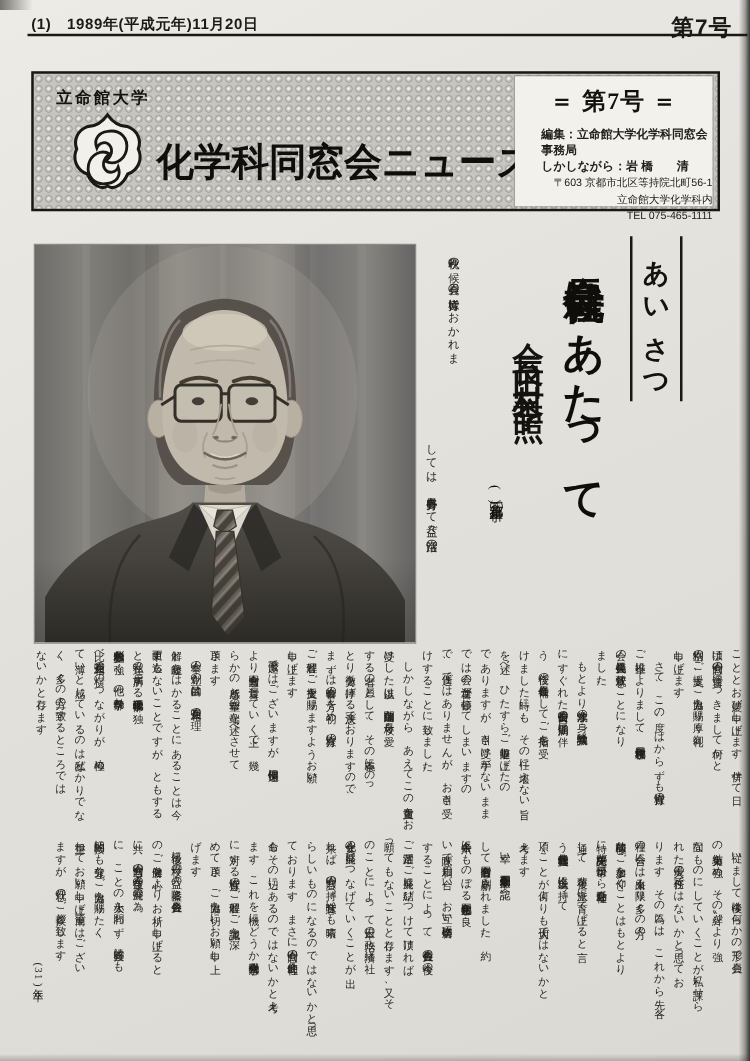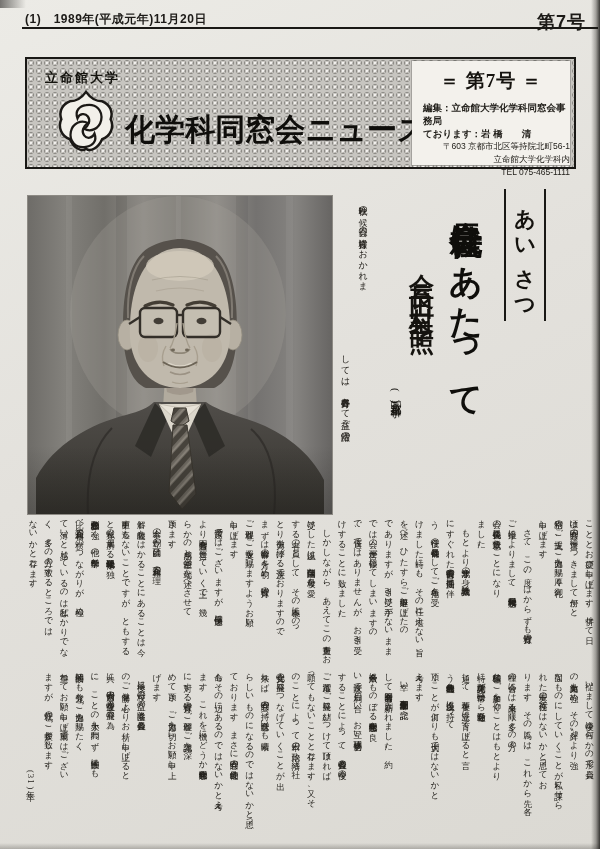--- a/index.html
+++ b/index.html
@@ -33,21 +33,21 @@
       background-size:8px 8px;background-position:0 0,0 0,4px 4px;}
   .univ-name{position:absolute;left:18px;top:10px;font-weight:bold;font-size:13px;letter-spacing:2px;color:#15140f;}
   .crest{position:absolute;left:28px;top:30px;width:62px;height:72px;}
   .nl-title{position:absolute;left:98px;top:29px;width:300px;font-weight:bold;font-size:31px;
       letter-spacing:0;white-space:nowrap;color:#0f0e0b;transform:scaleX(.97);transform-origin:left;}
   .info-panel{position:absolute;left:385px;top:2px;width:158px;height:104px;background:#f3f1ec;
       box-shadow:0 0 0 1px rgba(60,58,54,.25);}
   .issue-label{margin-top:7px;text-align:center;font-weight:bold;font-size:19px;letter-spacing:1px;color:#14120e;}
   .pub{margin-top:7px;font-family:"Liberation Sans","DejaVu Sans",sans-serif;color:#23211c;}
   .pub div{line-height:13px;}
-  .pub .p-main{font-weight:bold;font-size:9.5px;padding-left:11px;}
+  .pub .p-main{font-weight:bold;font-size:9.5px;padding-left:21px;}
   .pub .p-sub{font-size:8.5px;text-align:right;}
 
   
   .photo{position:absolute;left:28px;top:196px;width:304px;height:318px;outline:1px solid #8d8a84;}
   .intro-cols{position:absolute;left:336px;top:199px;height:312px;writing-mode:vertical-rl;
       font-size:9px;line-height:17.5px;letter-spacing:.4px;color:#25221d;}
   .intro-c2{padding-top:150px;}
   .name-block{position:absolute;left:386px;top:250px;height:258px;writing-mode:vertical-rl;color:#15130f;}
   .author-line{font-weight:bold;font-size:25px;letter-spacing:.45em;line-height:30px;padding-top:4px;}
   .author-company{font-size:11px;letter-spacing:1px;line-height:20px;padding-top:138px;}
@@ -82,21 +82,21 @@
       <path d="M31 17 C42 15 49 23 47 33 C45 42 36 46 29 42 C34 39 36 33 33 29 C30 25 24 26 22 31 C19 23 24 18 31 17 Z" fill="#f2f0ea" stroke="#1b1916" stroke-width="2.4"></path>
       <path d="M31 61 C20 63 13 55 15 45 C17 36 26 32 33 36 C28 39 26 45 29 49 C32 53 38 52 40 47 C43 55 38 60 31 61 Z" fill="#f2f0ea" stroke="#1b1916" stroke-width="2.4"></path>
     </svg>
 
     <h1 class="nl-title">化学科同窓会ニュース</h1>
 
     <div class="info-panel">
       <div class="issue-label">＝ 第7号 ＝</div>
       <div class="pub">
         <div class="p-main">編集：立命館大学化学科同窓会事務局</div>
-        <div class="p-main">ております：岩 橋　　清</div>
+        <div class="p-main">しかしながら：岩 橋　　清</div>
         <div class="p-sub">〒603 京都市北区等持院北町56-1</div>
         <div class="p-sub">立命館大学化学科内</div>
         <div class="p-sub">TEL 075-465-1111</div>
       </div>
     </div>
   </div>
 
   <svg class="photo" viewBox="0 0 304 318">
     <defs>
       <linearGradient id="bgg" x1="0" y1="0" x2="1" y2="0">

